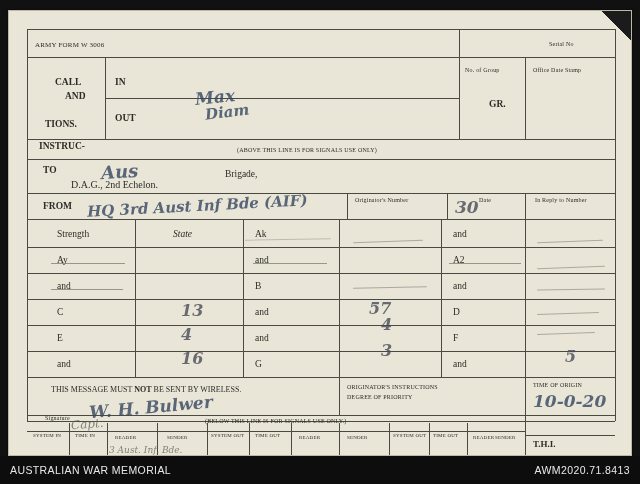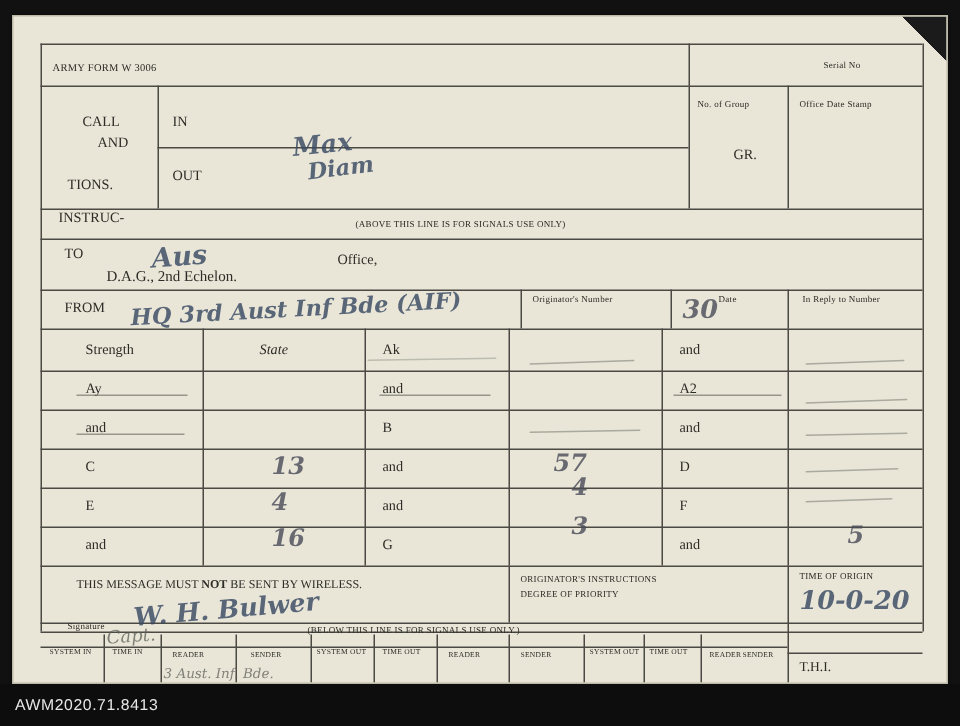--- a/index.html
+++ b/index.html
@@ -36,21 +36,21 @@
   .ink{ 
     position:absolute;background:#4a4942;
   }
   .h{height:1px;}
   .v{width:1px;}
 
   .t{position:absolute;white-space:nowrap;}
   .small{font-size:7px;letter-spacing:.2px;}
   .tiny{font-size:6px;letter-spacing:.2px;}
   .lbl{font-size:9.5px;}
-  .lbl-b{font-size:9.5px;font-weight:normal;}
+  .lbl-b{font-size:9.5px;font-weight:bold;}
   .title{
     font-size:19px;font-weight:bold;letter-spacing:.6px;
     font-family:"Liberation Serif", serif;
   }
 
   
   .hand{
     font-family:"DejaVu Serif", serif;
     color:#3a4a63;
     font-style:italic;
@@ -149,21 +149,21 @@
     <div class="t lbl-b" style="left:30px;top:94px;margin-top:36px;">INSTRUC-</div>
     <div class="t lbl-b" style="left:36px;top:108px;">TIONS.</div>
 
     <div class="t lbl-b" style="left:106px;top:66px;">IN</div>
     <div class="t lbl-b" style="left:106px;top:102px;">OUT</div>
     <div class="t lbl-b" style="left:480px;top:88px;">GR.</div>
 
     <div class="t tiny" style="left:228px;top:136px;">(ABOVE THIS LINE IS FOR SIGNALS USE ONLY)</div>
 
     <div class="t lbl-b" style="left:34px;top:154px;">TO</div>
-    <div class="t lbl" style="left:216px;top:158px;">Office,</div>
+    <div class="t lbl" style="left:216px;top:158px;">Brigade,</div>
     <div class="t lbl" style="left:62px;top:168px;font-size:10px;">D.A.G., 2nd Echelon.</div>
 
     <div class="t lbl-b" style="left:34px;top:190px;">FROM</div>
     <div class="t tiny" style="left:346px;top:186px;">Originator's Number</div>
     <div class="t tiny" style="left:470px;top:186px;">Date</div>
     <div class="t tiny" style="left:526px;top:186px;">In Reply to Number</div>
 
     <div class="t lbl" style="left:48px;top:218px;">Strength</div>
     <div class="t lbl" style="left:164px;top:218px;font-style:italic;">State</div>
     <div class="t lbl" style="left:246px;top:218px;">Ak</div>
@@ -248,16 +248,17 @@
     <div class="t hand" style="left:524px;top:380px;font-size:17px;">10-0-20</div>
 
     <div class="t hand" style="left:80px;top:386px;font-size:17px;transform:rotate(-5deg);">W. H. Bulwer</div>
     <div class="t pencil" style="left:62px;top:406px;font-size:12px;transform:rotate(-4deg);">Capt.</div>
     <div class="t pencil" style="left:100px;top:434px;font-size:9px;">3 Aust. Inf. Bde.</div>
 
     <div class="tear"></div>
   </div>
 
   <div class="credit-bar">
+    <div class="credit-left">AUSTRALIAN WAR MEMORIAL</div>
     <div class="credit-right">AWM2020.71.8413</div>
   </div>
 
 </div>
 
 </body></html>

